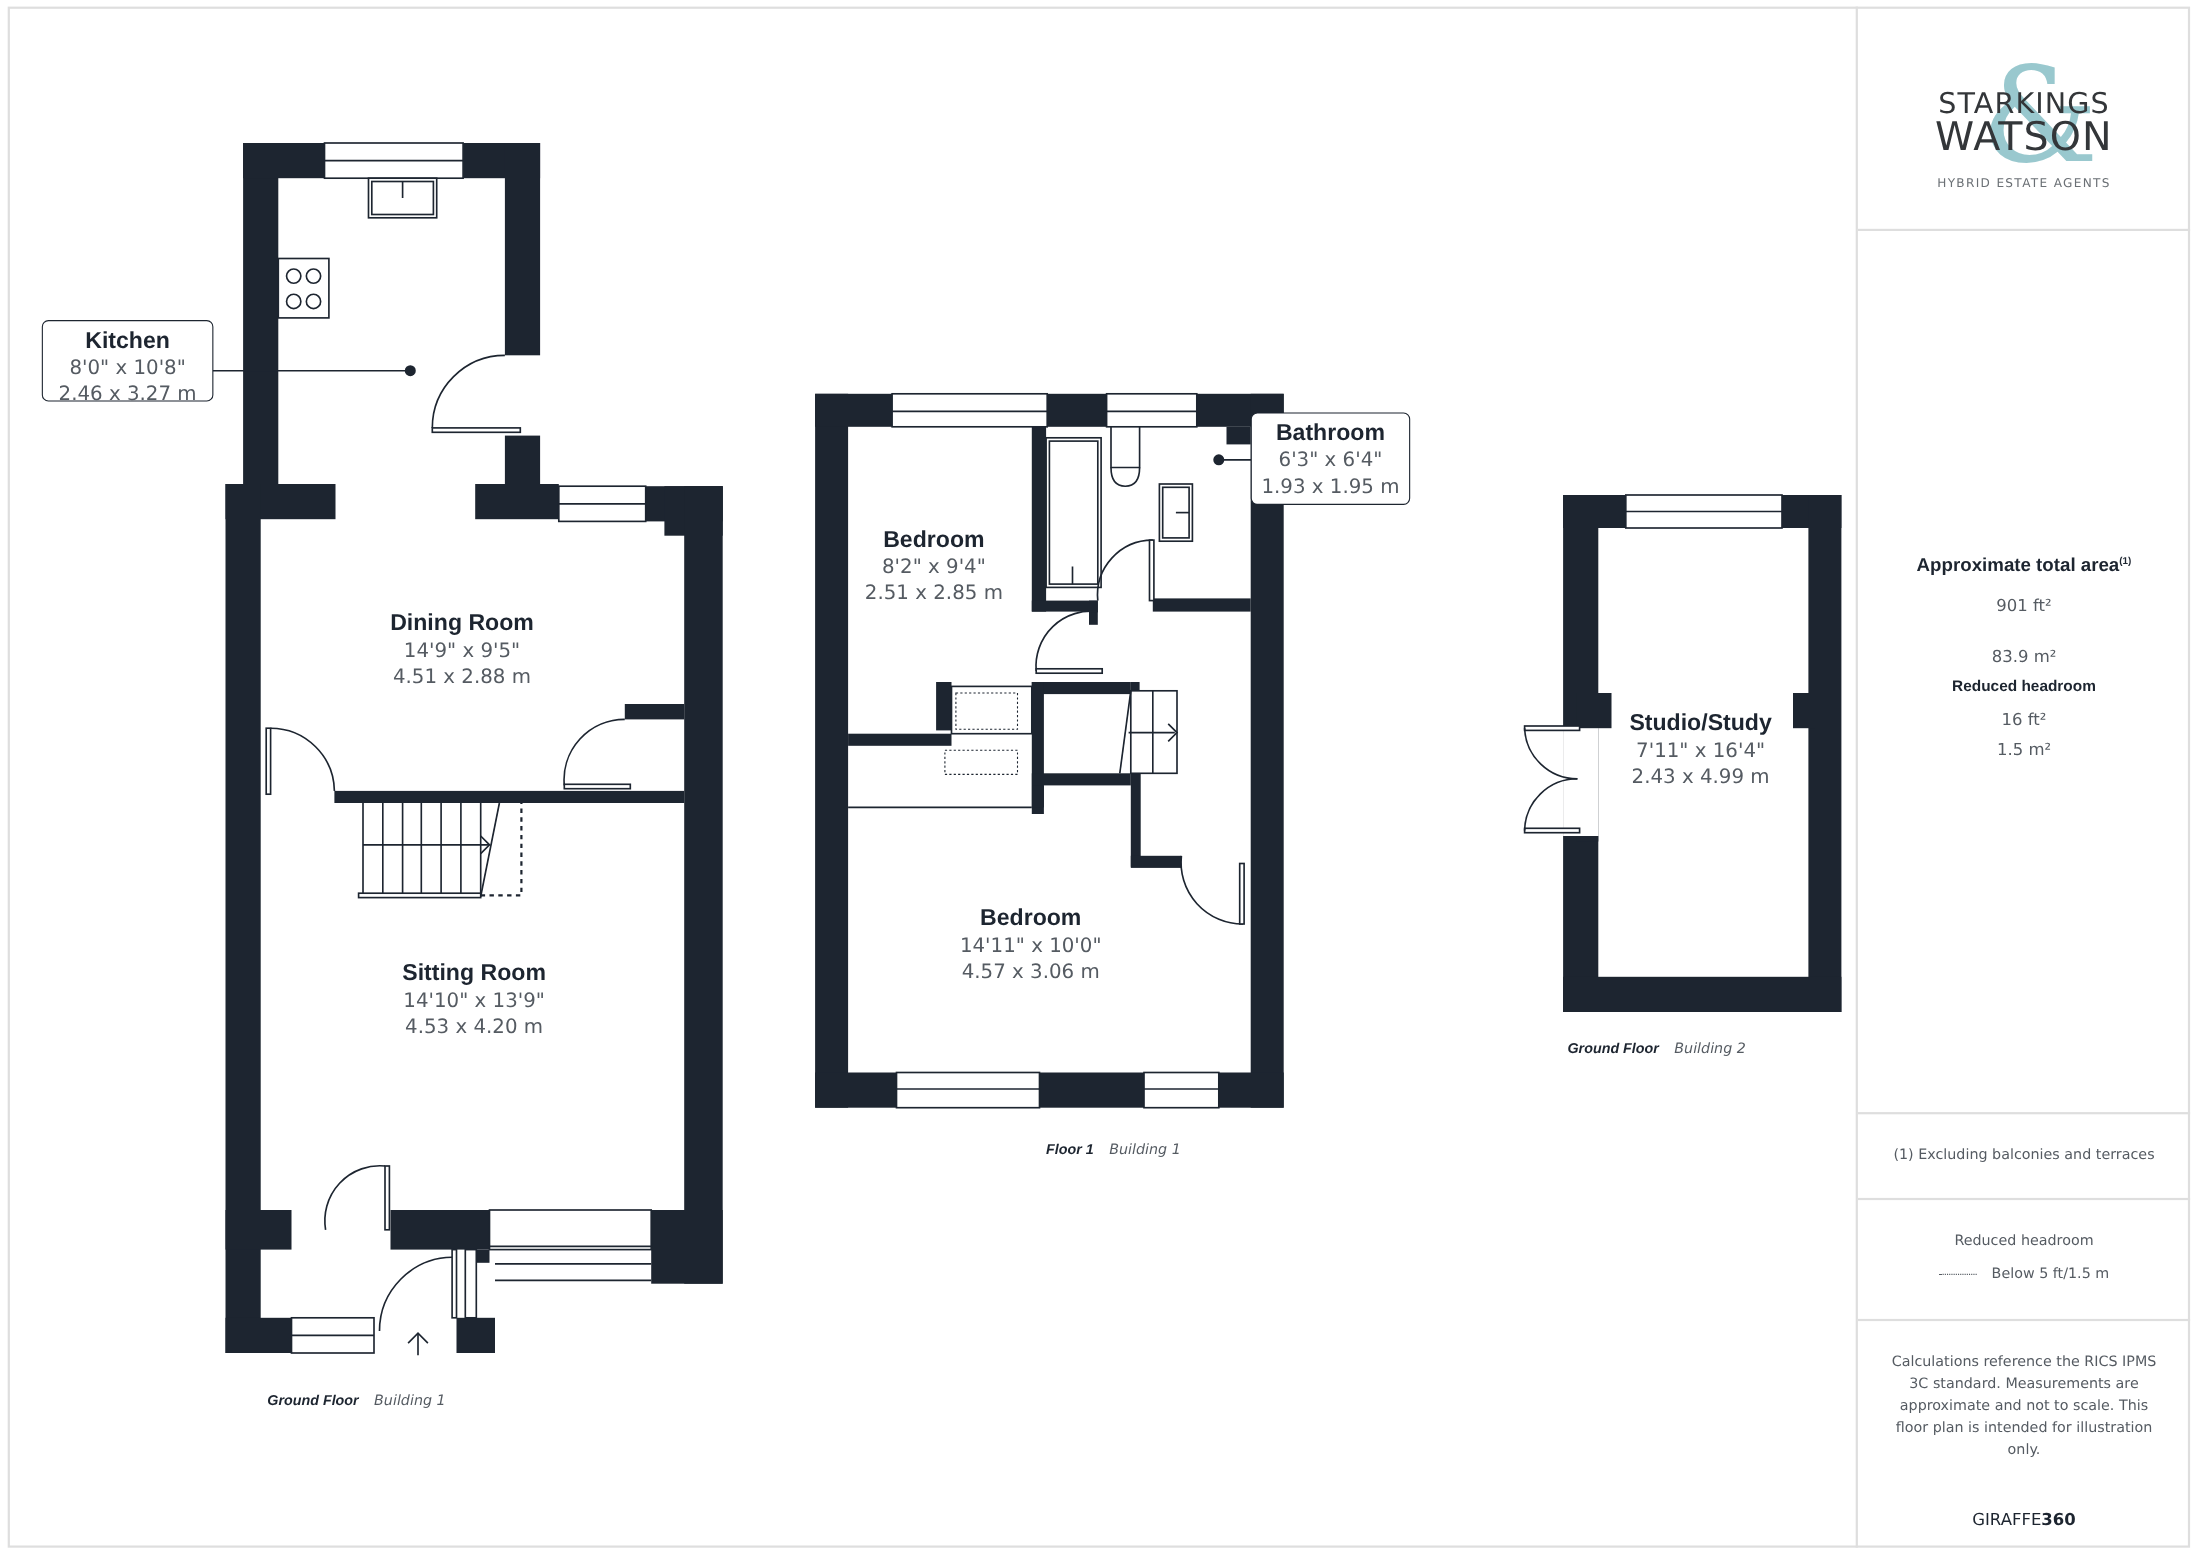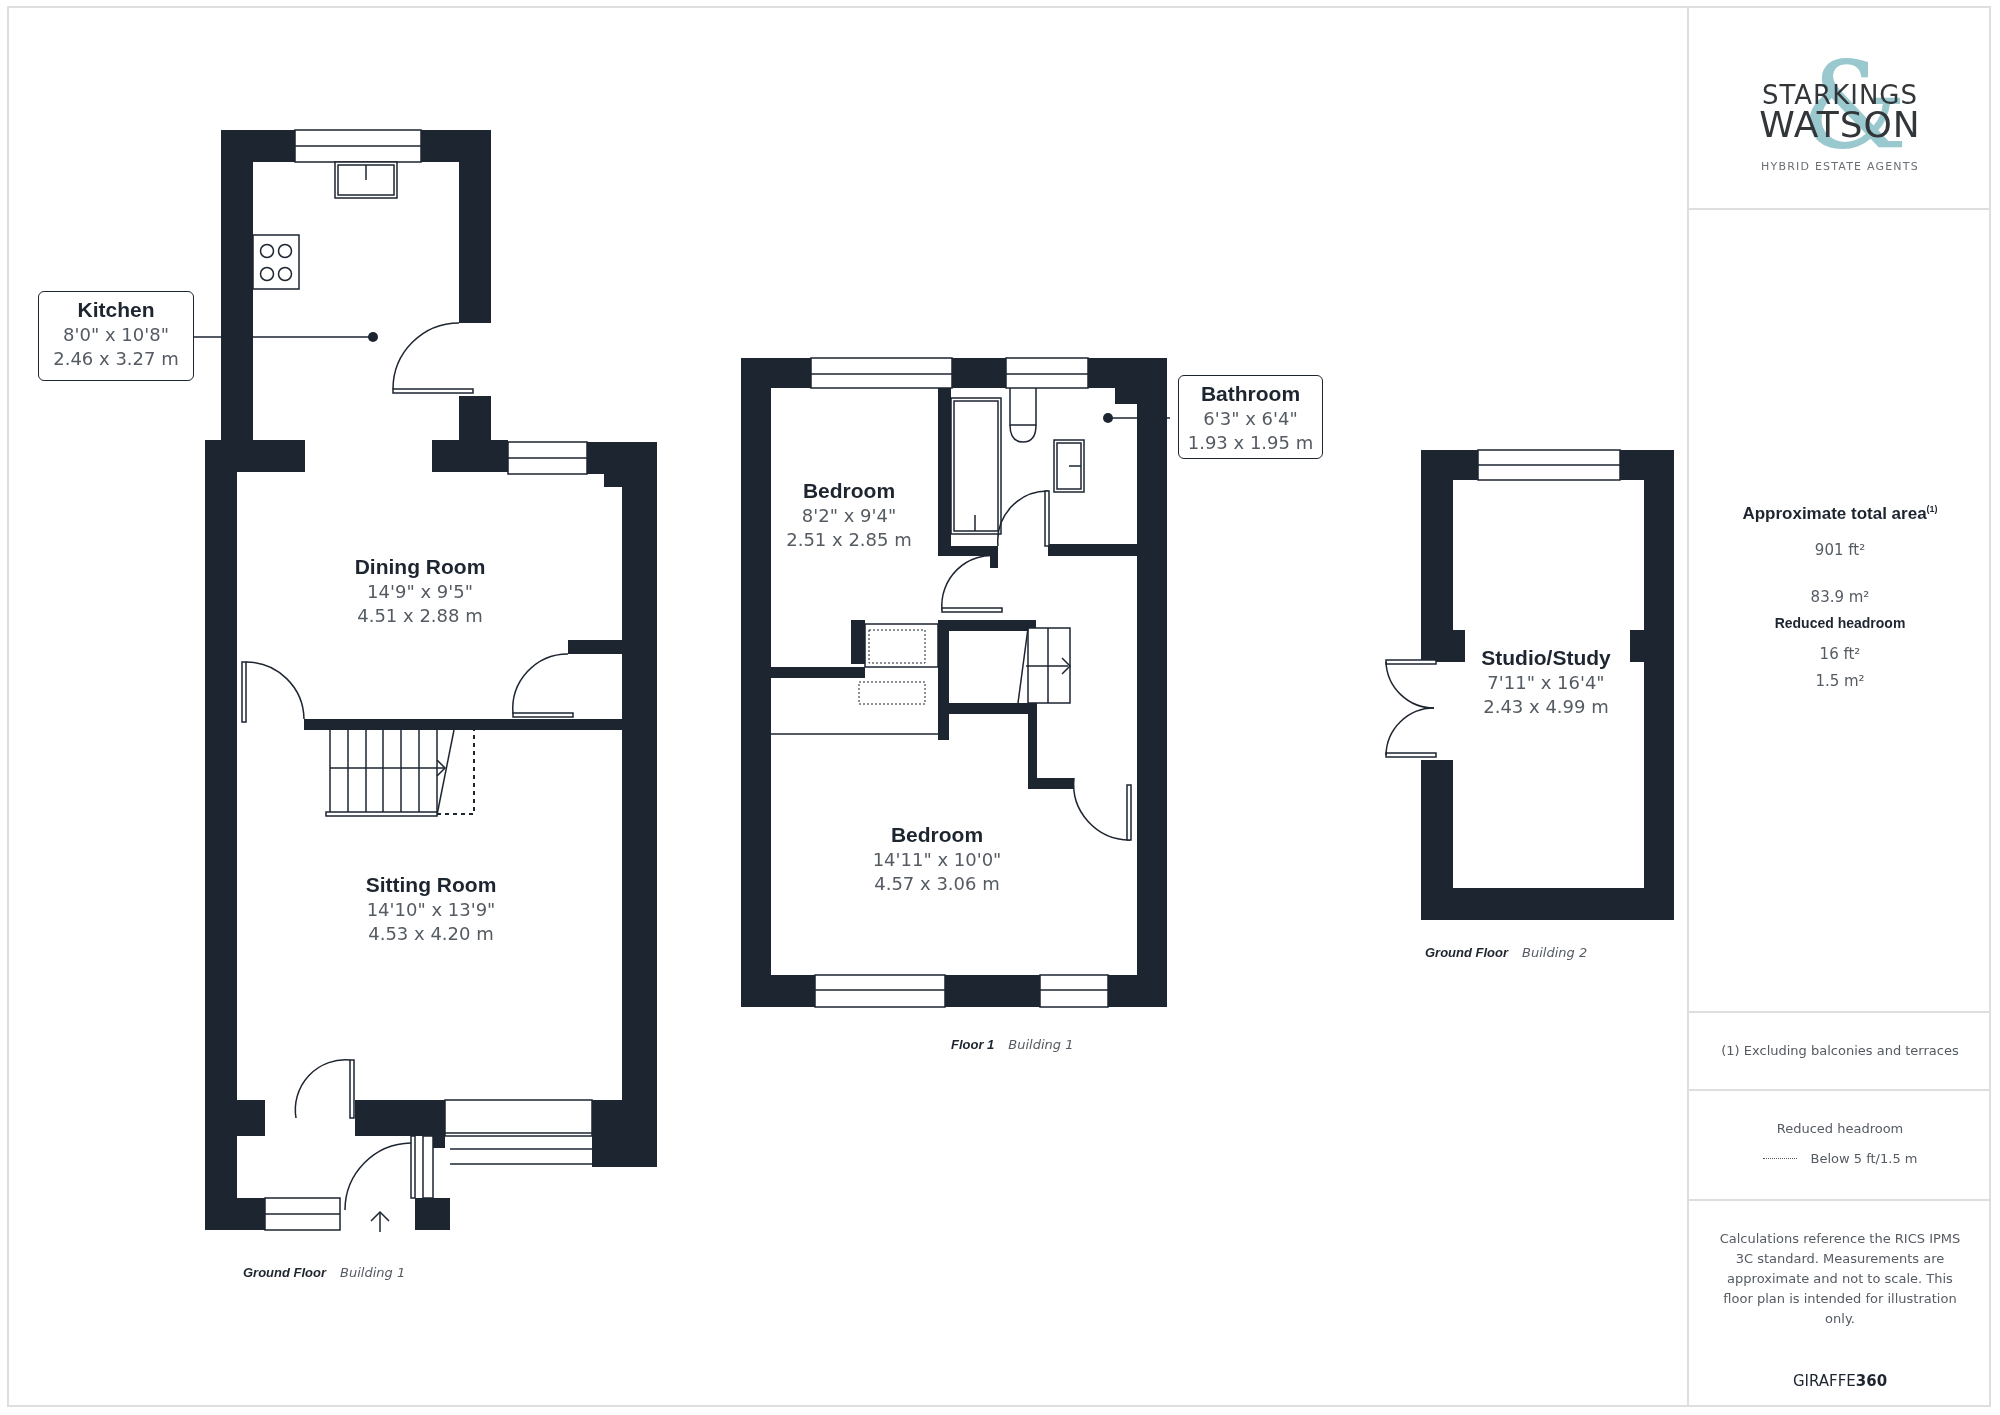--- a/index.html
+++ b/index.html
@@ -244,21 +244,21 @@
     <rect class="win" x="1478" y="450" width="142" height="30"></rect>
     <line class="thin" x1="1478" y1="465" x2="1620" y2="465"></line>
 
     <rect class="win" x="1386" y="660" width="50" height="4"></rect>
     <rect class="win" x="1386" y="753" width="50" height="4"></rect>
     <path class="thin" d="M1386 662 A 48 48 0 0 0 1434 708"></path>
     <path class="thin" d="M1434 708 A 48 48 0 0 0 1386 755"></path>
   </g>
 </svg>
 
-<div class="callout" style="left:38px; top:291px; width:156px; height:90px;">
+<div class="callout" style="left:38px; top:291px; width:156px; height:74px;">
   <div class="rn">Kitchen</div>
   <div class="rd">8'0" x 10'8"</div>
   <div class="rd">2.46 x 3.27 m</div>
 </div>
 
 <div class="room" style="left:420px; top:554px;">
   <div class="rn">Dining Room</div>
   <div class="rd">14'9" x 9'5"</div>
   <div class="rd">4.51 x 2.88 m</div>
 </div>
@@ -272,21 +272,21 @@
 <div class="floor-label" style="left:243px; top:1265px;">
   <span class="fl">Ground Floor</span><span class="bl">Building 1</span>
 </div>
 
 <div class="room" style="left:849px; top:478px;">
   <div class="rn">Bedroom</div>
   <div class="rd">8'2" x 9'4"</div>
   <div class="rd">2.51 x 2.85 m</div>
 </div>
 
-<div class="callout" style="left:1178px; top:375px; width:145px; height:84px;">
+<div class="callout" style="left:1137px; top:375px; width:145px; height:84px;">
   <div class="rn">Bathroom</div>
   <div class="rd">6'3" x 6'4"</div>
   <div class="rd">1.93 x 1.95 m</div>
 </div>
 
 <div class="room" style="left:937px; top:822px;">
   <div class="rn">Bedroom</div>
   <div class="rd">14'11" x 10'0"</div>
   <div class="rd">4.57 x 3.06 m</div>
 </div>

